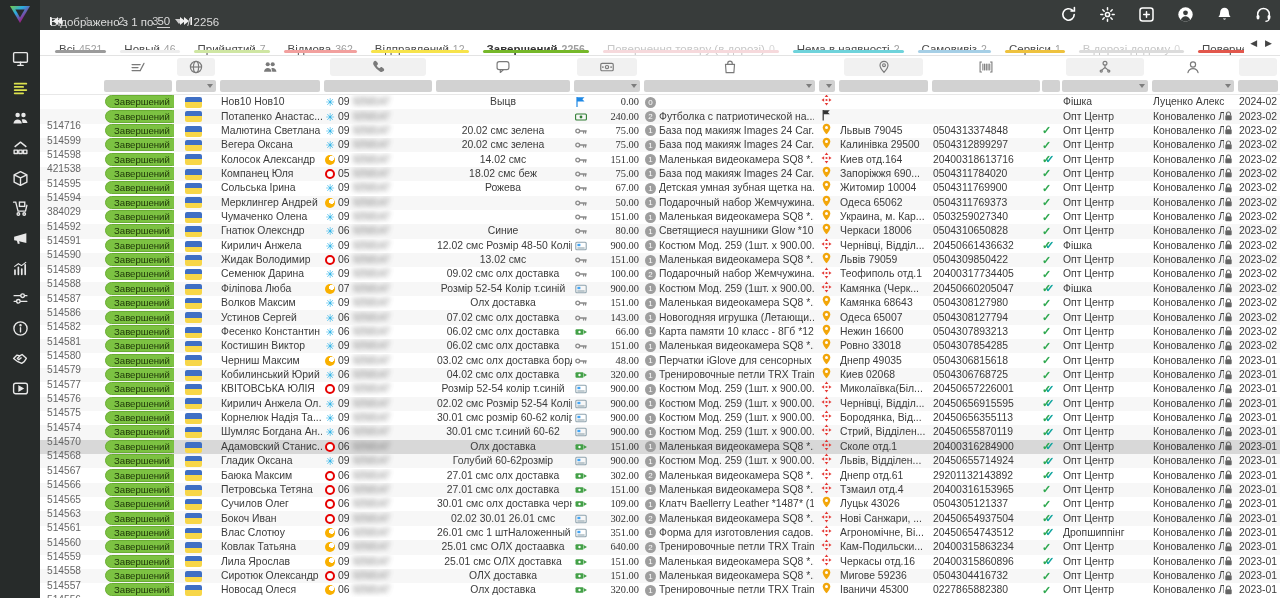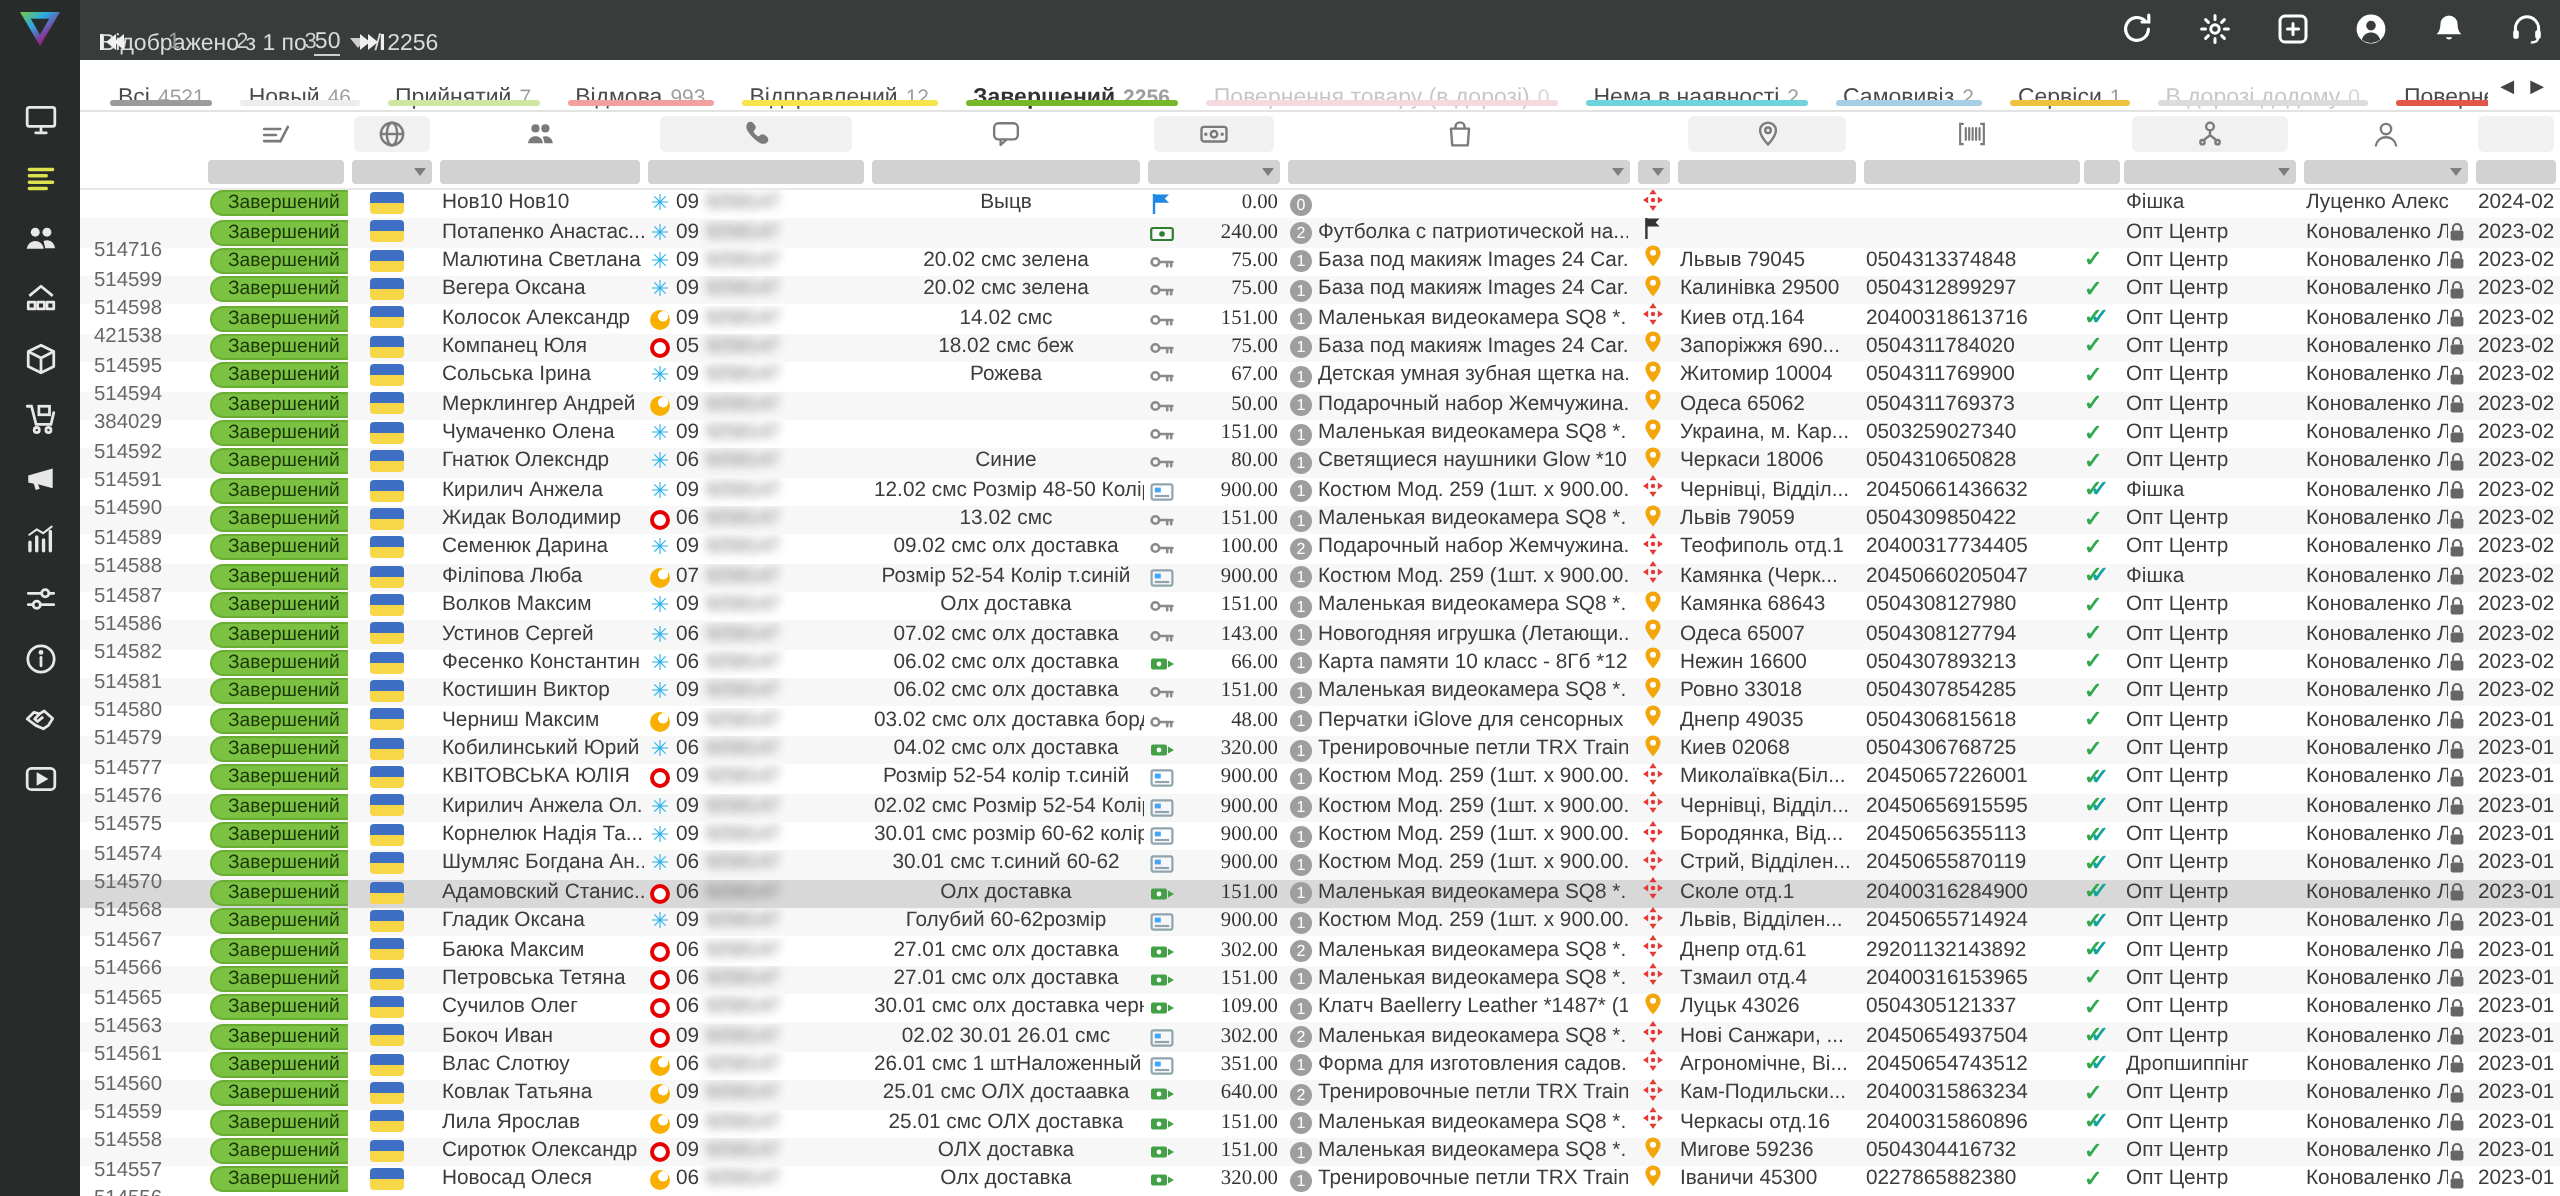--- a/index.html
+++ b/index.html
@@ -265,21 +265,21 @@
     <span class="tcount">46</span>
     <span class="tunder" style="background: rgb(237, 237, 237);"></span>
   </div>
       <div class="tab">
     <span class="tlabel">Прийнятий</span>
     <span class="tcount">7</span>
     <span class="tunder" style="background: rgb(207, 230, 163);"></span>
   </div>
       <div class="tab">
     <span class="tlabel">Відмова</span>
-    <span class="tcount">993</span>
+    <span class="tcount">362</span>
     <span class="tunder" style="background: rgb(242, 160, 158);"></span>
   </div>
       <div class="tab">
     <span class="tlabel">Відправлений</span>
     <span class="tcount">12</span>
     <span class="tunder" style="background: rgb(247, 227, 75);"></span>
   </div>
       <div class="tab active">
     <span class="tlabel">Завершений</span>
     <span class="tcount">2256</span>

